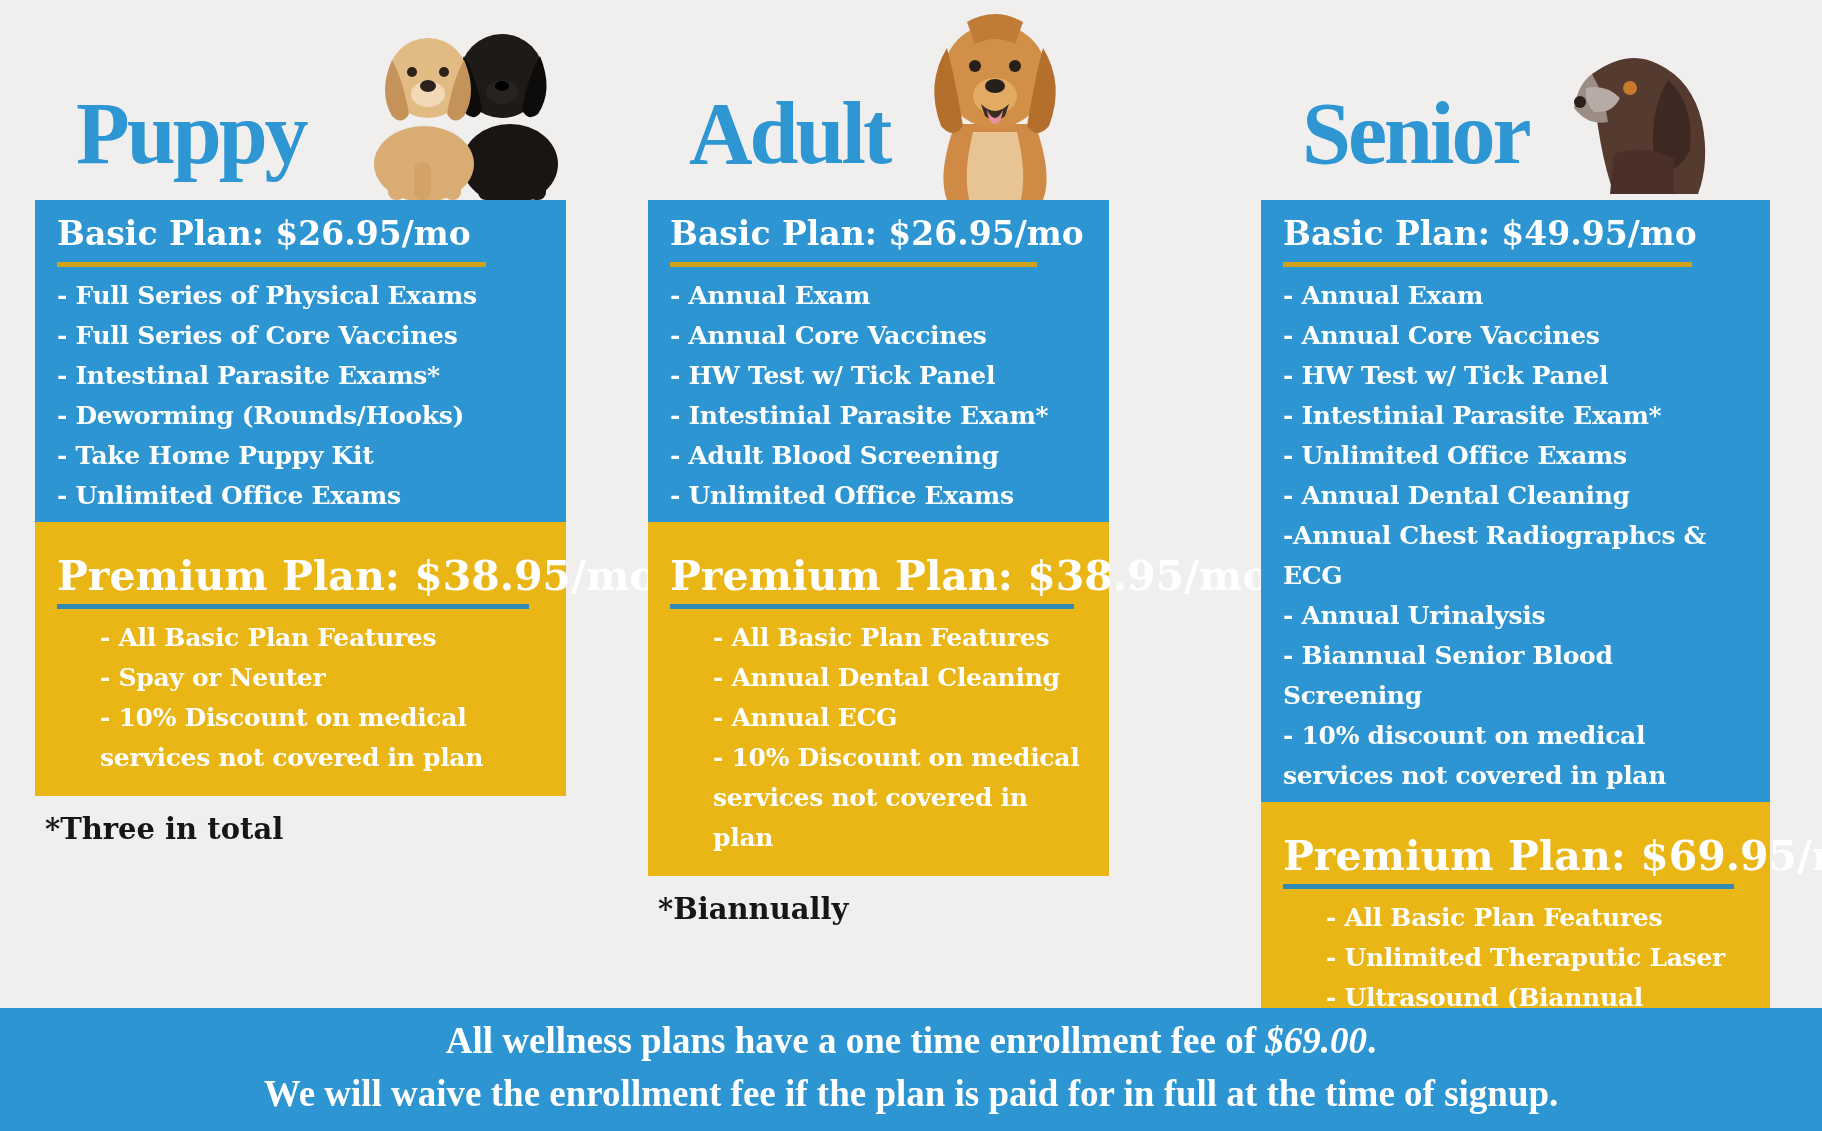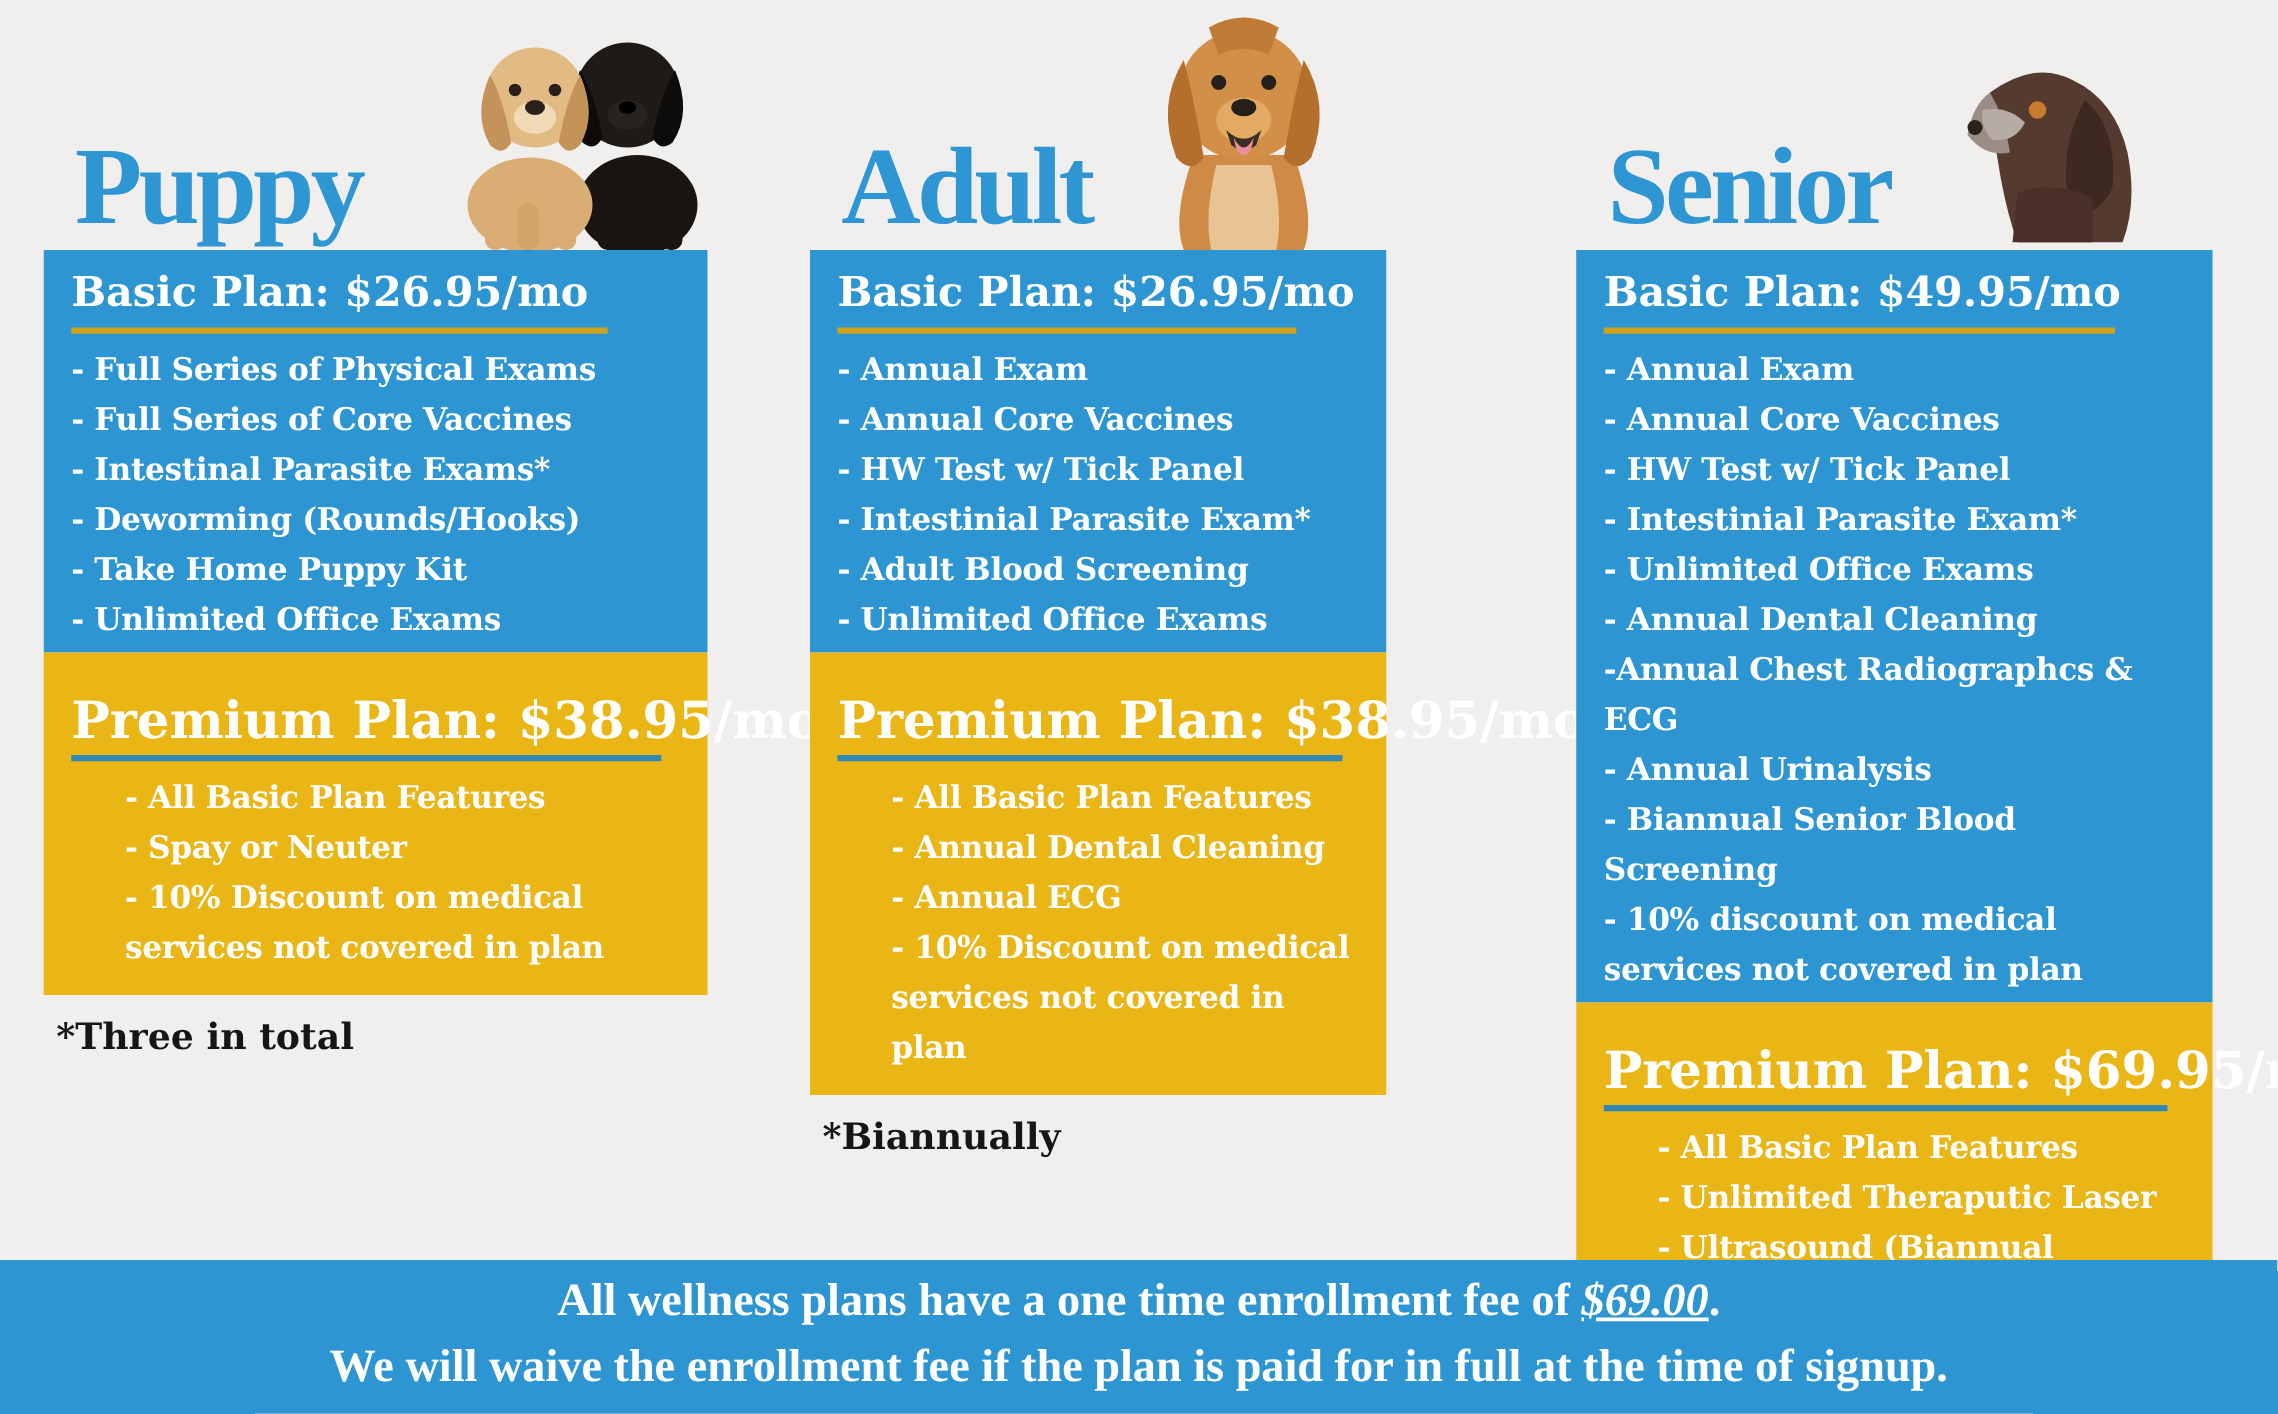--- a/index.html
+++ b/index.html
@@ -8,21 +8,21 @@
     background:var(--bg,#f0efed);
     font-family:"DejaVu Serif", serif;
   }
   .column{position:absolute;top:0;}
   .col1{left:35px;width:531px;}
   .col2{left:648px;width:461px;}
   .col3{left:1261px;width:509px;}
 
   .title-row{position:relative;height:200px;}
   .col-title{
-    position:absolute;left:25px;bottom:6px;margin:0;
+    position:absolute;left:25px;bottom:6px;margin:16px;
     font-family:"Liberation Serif", serif;font-weight:bold;
     font-size:88px;line-height:1;letter-spacing:-3px;
     color:var(--titleblue,#2e96d3);
   }
   .dog-art{position:absolute;right:4px;bottom:0;}
 
   .box{width:100%;box-sizing:border-box;color:#fff;padding:14px 22px 6px;}
   .blue-box{background:var(--blue,#2d96d2);}
   .gold-box{background:var(--gold,#e9b616);padding-bottom:18px;}
   .box-header{font-size:33px;font-weight:bold;line-height:40px;white-space:nowrap;}
@@ -39,21 +39,21 @@
     color:var(--dark,#161616);
   }
 
   .banner{
     position:absolute;left:0;top:1008px;width:1822px;height:123px;
     background:var(--blue,#2d96d2);color:#fff;text-align:center;
     font-family:"Liberation Serif", serif;font-weight:bold;
   }
   .banner-line1{margin-top:11px;font-size:37px;line-height:44px;}
   .banner-line2{margin-top:9px;font-size:37px;line-height:44px;}
-  .fee{font-style:italic;text-decoration:underline;}
+  .fee{font-style:italic;}
 </style>
 </head>
 <body>
 
 <div class="column col1">
   <div class="title-row">
     <h1 class="col-title">Puppy</h1>
     <svg class="dog-art" width="230" height="182" viewBox="0 0 230 182">
 
       <g>

